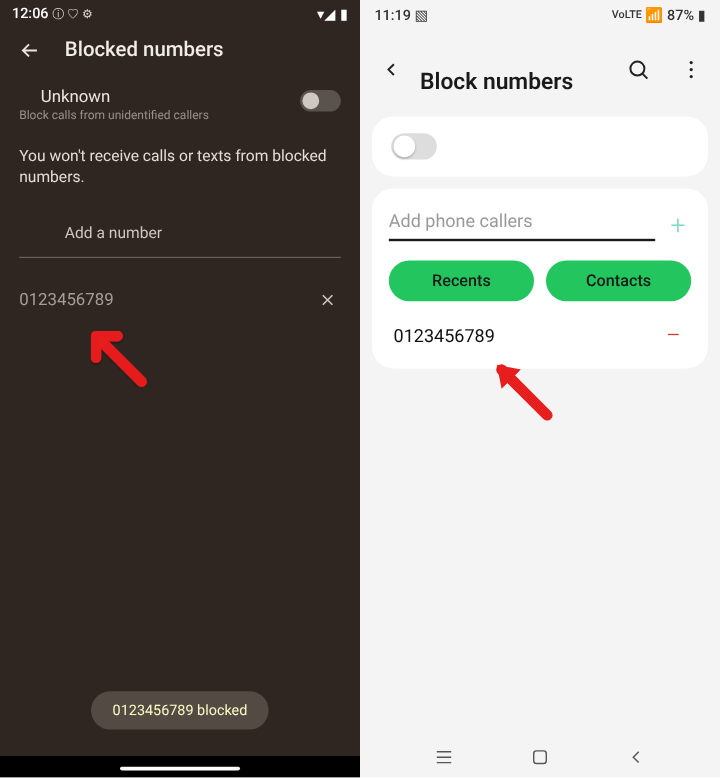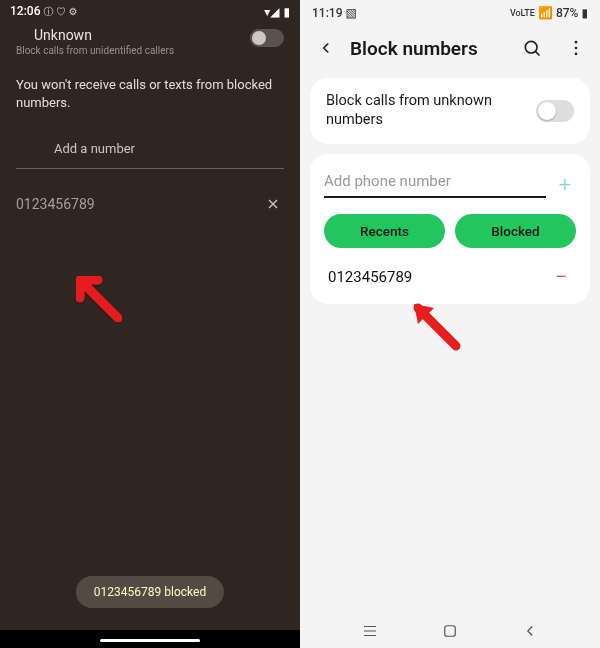--- a/index.html
+++ b/index.html
@@ -26,21 +26,21 @@
   .x-icon { width: 22px; height: 22px; display: flex; align-items: center; justify-content: center; color: #cfc6bf; font-size: 17px; }
   .toast { position: absolute; bottom: 40px; left: 50%; transform: translateX(-50%); background: #534a44; color: #fef9c3; padding: 9px 18px; border-radius: 20px; font-size: 12px; white-space: nowrap; }
   .home-ind-l { position: absolute; bottom: 6px; left: 50%; transform: translateX(-50%); width: 100px; height: 3px; background: #fff; border-radius: 2px; }
   .black-bar { position: absolute; bottom: 0; left: 0; width: 100%; height: 18px; background: #000; }
   
   .right { background: #f4f4f4; color: #1a1a1a; }
   .statusbar-r { display: flex; justify-content: space-between; align-items: flex-end; padding: 6px 12px 4px 12px; font-size: 12px; font-weight: 500; color: #333; }
   .statusbar-r .icons { display: flex; align-items: center; gap: 3px; }
   .hdr-r { display: flex; align-items: center; gap: 14px; padding: 12px 12px 14px 16px; }
   .back-chev { width: 20px; height: 20px; display: flex; align-items: center; justify-content: center; font-size: 18px; color: #222; }
-  .title-r { font-size: 19px; font-weight: 600; flex: 1; }
+  .title-r { font-size: 19px; font-weight: 600; flex: 1; margin-top: 20px; }
   .hdr-r .act { width: 24px; height: 24px; display: flex; align-items: center; justify-content: center; color: #222; margin-left: 6px; }
   .card1 { background: #fff; margin: 4px 10px 10px 10px; border-radius: 18px; padding: 14px 16px; display: flex; align-items: center; justify-content: space-between; gap: 10px; }
   .card1 .lbl { font-size: 14.5px; line-height: 1.3; flex: 1; }
   .toggle-r { width: 38px; height: 22px; background: #ddd; border-radius: 11px; position: relative; flex-shrink: 0; }
   .toggle-r .knob { width: 18px; height: 18px; background: #fff; border-radius: 50%; position: absolute; top: 2px; left: 2px; box-shadow: 0 1px 2px rgba(0,0,0,.25); }
   .card2 { background: #fff; margin: 0 10px 0 10px; border-radius: 18px; padding: 14px 14px 16px 14px; }
   .inputrow { display: flex; align-items: flex-end; gap: 8px; }
   .ph-input { flex: 1; border: none; border-bottom: 2px solid #1a1a1a; padding: 4px 0 6px 0; font-size: 15px; color: #999; background: transparent; }
   .plus { width: 22px; height: 22px; display: flex; align-items: center; justify-content: center; font-size: 22px; color: #7fd6c5; font-weight: 300; padding-bottom: 4px; }
   .btnrow { display: flex; gap: 10px; margin-top: 16px; }
@@ -55,20 +55,28 @@
 </style>
 </head>
 <body>
 
 <div class="split">
 
   <div class="pane left">
     <div class="statusbar-l">
       <span><span>12:06</span> <span style="font-size:10px;opacity:.8">ⓘ ♡ ⚙</span></span>
       <span class="icons"><span>▾◢</span><span>▮</span></span>
+    </div>
+    <div class="hdr-l">
+      <div class="back-arrow-l">
+        <svg width="20" height="20" viewBox="0 0 24 24" fill="none" stroke="currentColor" stroke-width="2">
+            <path d="M19 12H5M11 18l-6-6 6-6"></path>
+          </svg>
+      </div>
+      <div class="title-l">Blocked numbers</div>
     </div>
     <div class="setting-row">
       <div class="txt-col">
         <div class="t1">Unknown</div>
         <div class="t2">Block calls from unidentified callers</div>
       </div>
       <div class="toggle">
           <div class="knob"></div>
         </div>
     </div>
@@ -123,33 +131,32 @@
       </div>
       <div class="act">
         <svg width="20" height="20" viewBox="0 0 24 24" fill="currentColor">
             <circle cx="12" cy="5" r="1.6"></circle>
             <circle cx="12" cy="12" r="1.6"></circle>
             <circle cx="12" cy="19" r="1.6"></circle>
           </svg>
       </div>
     </div>
     <div class="card1">
-      <div class="lbl">Block calls from unknown numbers</div>
       <div class="toggle-r">
           <div class="knob"></div>
         </div>
     </div>
     <div class="card2">
       <div class="inputrow">
-        <div class="ph-input">Add phone number</div>
+        <div class="ph-input">Add phone callers</div>
         <div class="plus">+</div>
       </div>
       <div class="btnrow">
         <div class="pill">Recents</div>
-        <div class="pill">Blocked</div>
+        <div class="pill">Contacts</div>
       </div>
       <div class="entry-r">
         <span class="num">0123456789</span>
         <div class="minus">−</div>
       </div>
     </div>
     <div class="navbar-r">
       <div class="nv">
           <svg width="18" height="18" viewBox="0 0 24 24" fill="none" stroke="currentColor" stroke-width="1.6">
             <path d="M4 12h16M4 6h16M4 18h16"></path>

